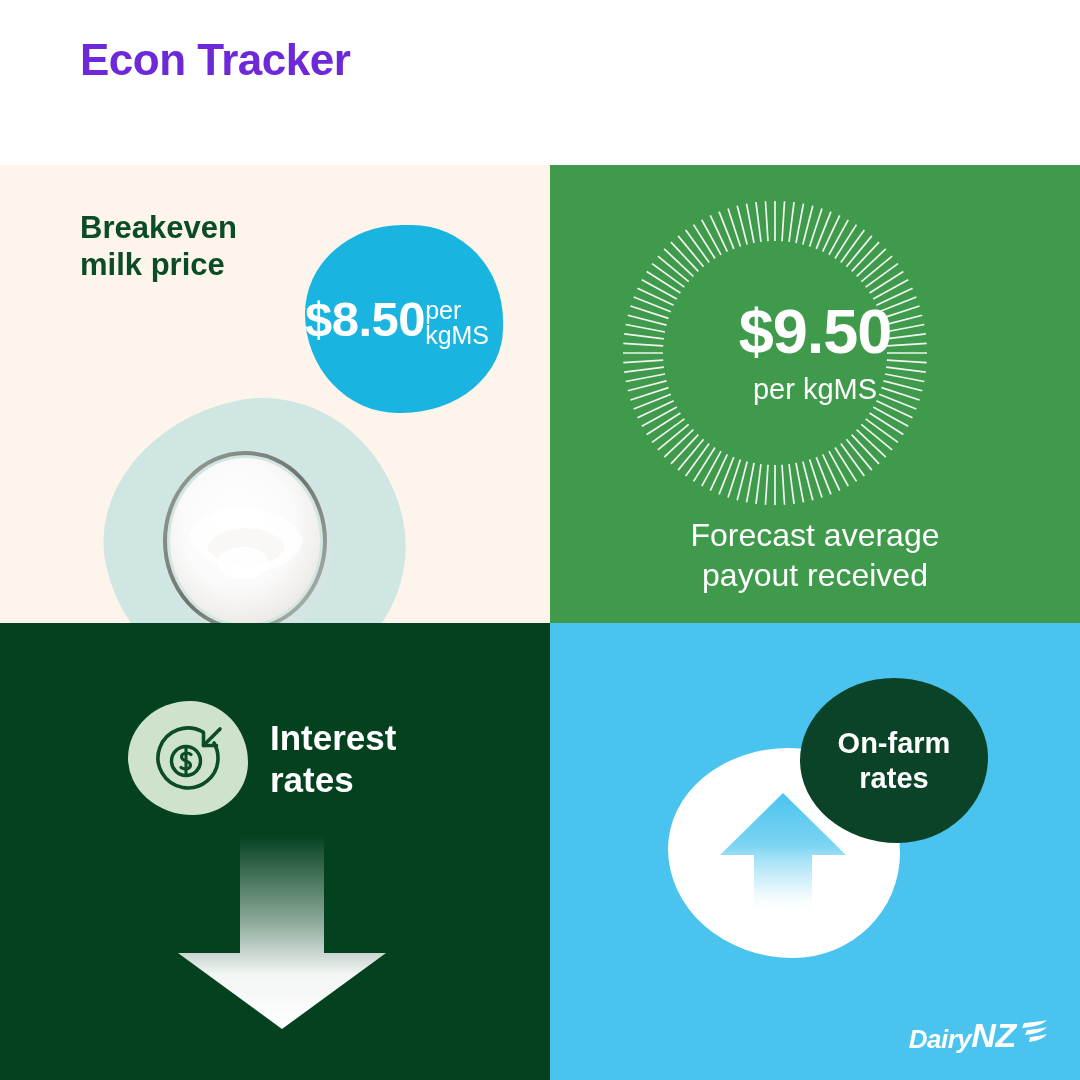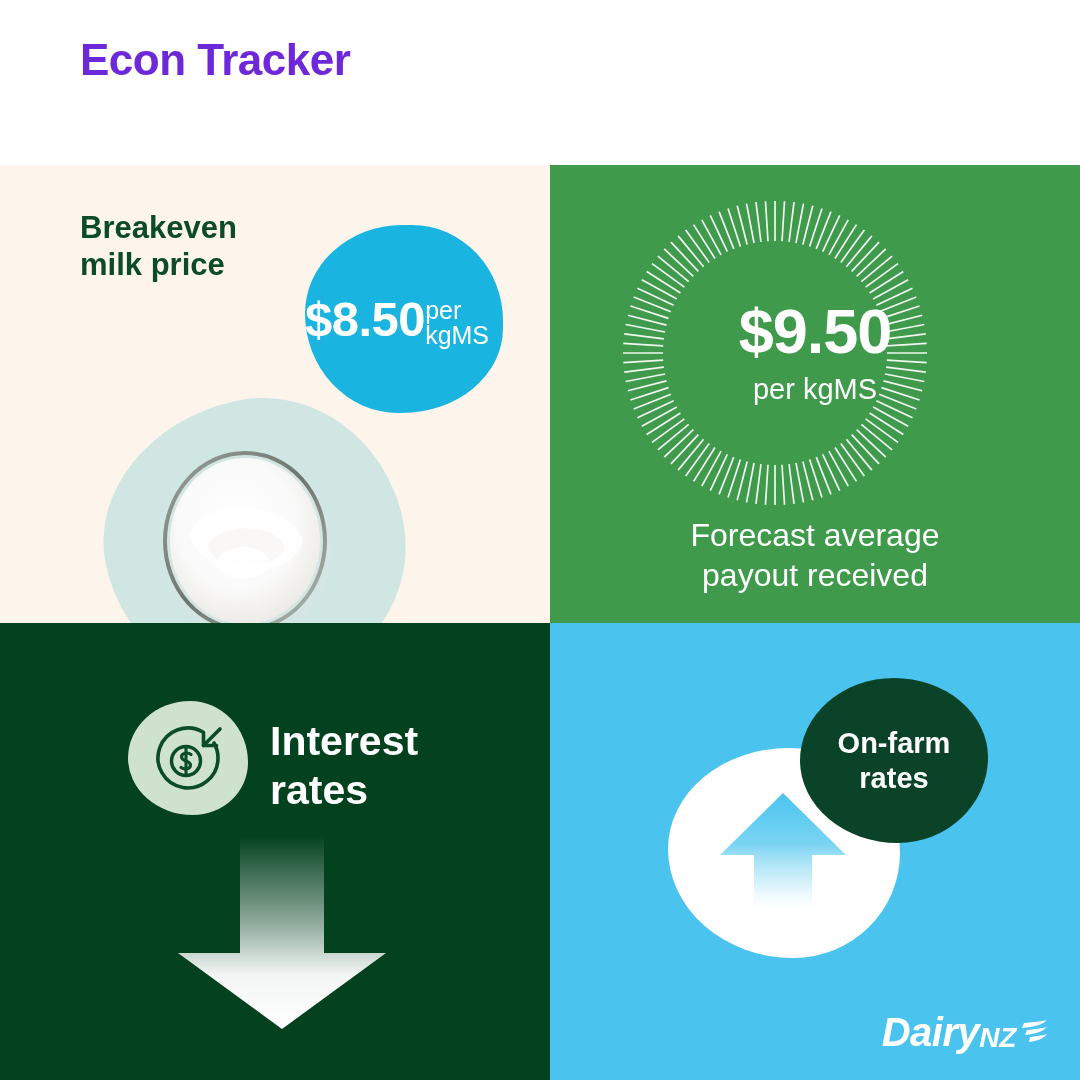--- a/index.html
+++ b/index.html
@@ -210,21 +210,21 @@
     left: 148px;
     top: 97px;
     width: 80px;
     height: 78px;
     z-index: 4;
   }
   #interest-label {
     position: absolute;
     left: 270px;
     top: 94px;
-    font-size: 41px;
+    font-size: 35px;
     font-weight: 700;
     color: #ffffff;
     line-height: 1.2;
     z-index: 4;
   }
   #arrow-down {
     position: absolute;
     left: 172px;
     top: 212px;
     width: 220px;
@@ -273,29 +273,29 @@
   }
   #dairynz-logo {
     position: absolute;
     right: 32px;
     bottom: 28px;
     z-index: 6;
     display: flex;
     align-items: flex-end;
   }
   #dairynz-logo .word {
-    font-size: 40px;
+    font-size: 26px;
     font-weight: 700;
     font-style: italic;
     color: #ffffff;
     letter-spacing: -0.5px;
     line-height: 1;
   }
   #dairynz-logo .nz {
-    font-size: 28px;
+    font-size: 34px;
     font-weight: 700;
     font-style: italic;
     color: #ffffff;
     letter-spacing: -0.3px;
     line-height: 1;
   }
   #dairynz-logo .swoosh {
     margin-left: 2px;
     margin-bottom: 6px;
   }

